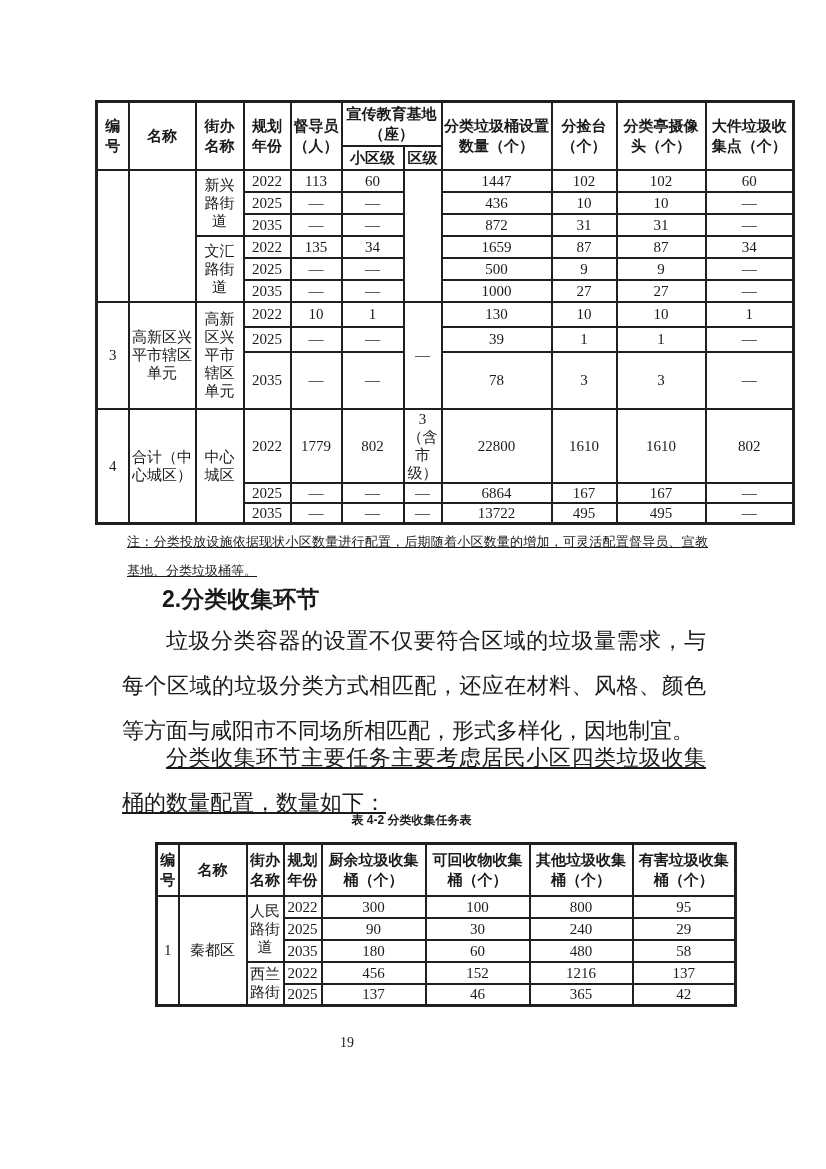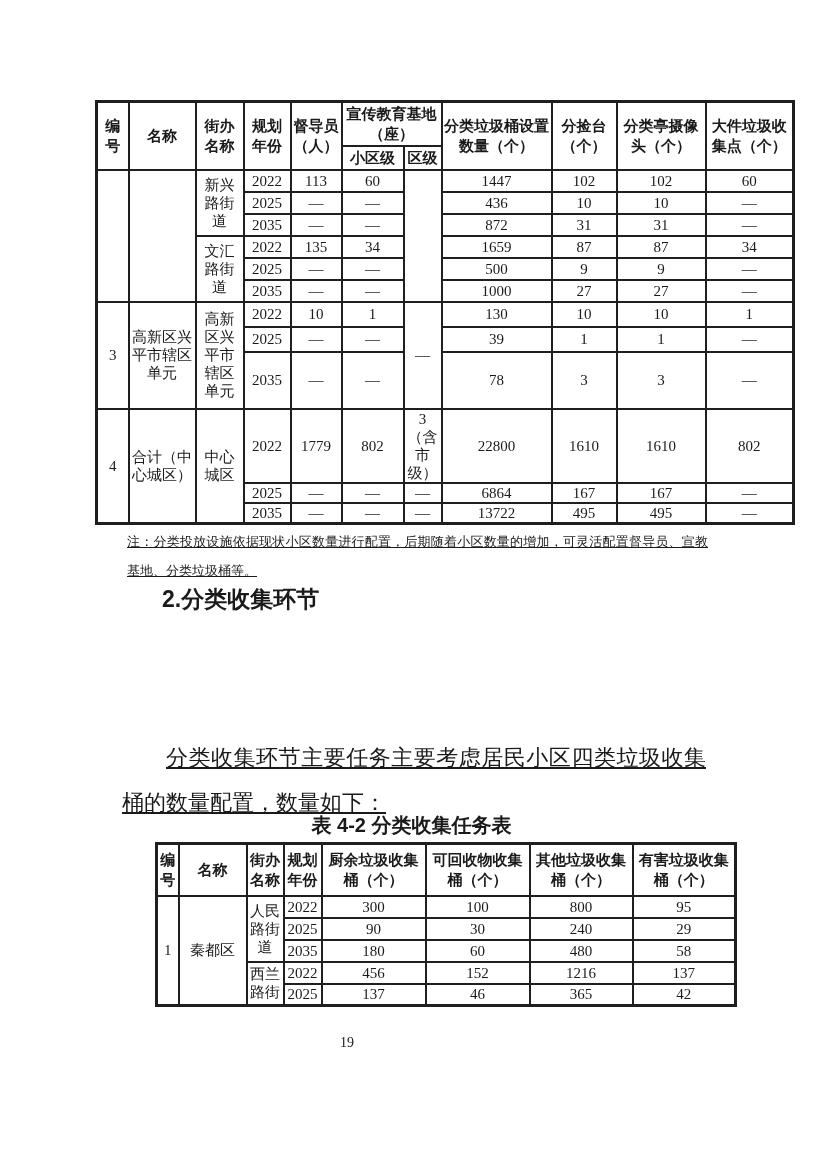--- a/index.html
+++ b/index.html
@@ -63,21 +63,21 @@
     position: absolute; left: 122px; width: 584px;
     font-size: 22px; line-height: 45px;
     text-indent: 44px; text-align: justify;
   }
   .para1 { top: 618px; }
   .para2 { top: 735px; text-decoration: underline; }
   .t2title {
     position: absolute; left: 63px; top: 812px; width: 697px;
     text-align: center;
     font-family: "Liberation Sans", "DejaVu Sans", sans-serif;
-    font-weight: bold; font-size: 20px;
+    font-weight: bold; font-size: 12px;
   }
   .pagenum {
     position: absolute; left: 0; top: 1035px; width: 694px;
     text-align: center; font-size: 14px;
   }
 </style>
 </head>
 <body>
 
 <div class="page">
@@ -237,20 +237,21 @@
       <td>13722</td>
       <td>495</td>
       <td>495</td>
       <td>—</td>
     </tr>
   </tbody>
     </table>
 
   <div class="note">注：分类投放设施依据现状小区数量进行配置，后期随着小区数量的增加，可灵活配置督导员、宣教基地、分类垃圾桶等。</div>
   <div class="heading">2.分类收集环节</div>
+  <div class="para para1">垃圾分类容器的设置不仅要符合区域的垃圾量需求，与每个区域的垃圾分类方式相匹配，还应在材料、风格、颜色等方面与咸阳市不同场所相匹配，形式多样化，因地制宜。</div>
   <div class="para para2">分类收集环节主要任务主要考虑居民小区四类垃圾收集桶的数量配置，数量如下：</div>
   <div class="t2title">表 4-2 分类收集任务表</div>
 
   <table class="t2">
     <colgroup>
       <col style="width:22px">
         <col style="width:68px">
         <col style="width:37px">
         <col style="width:38px">
       <col style="width:104px">

